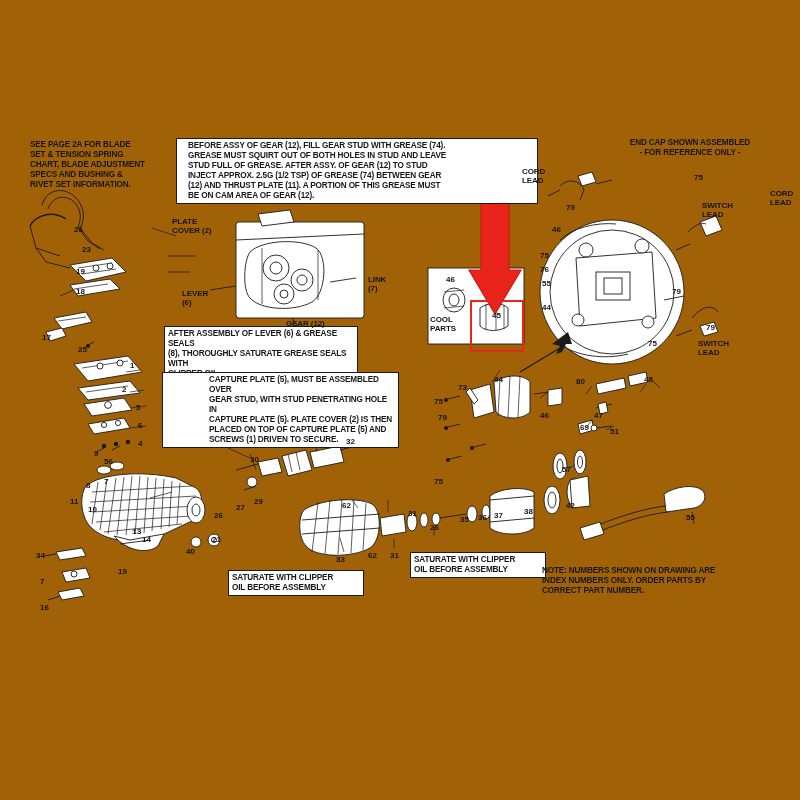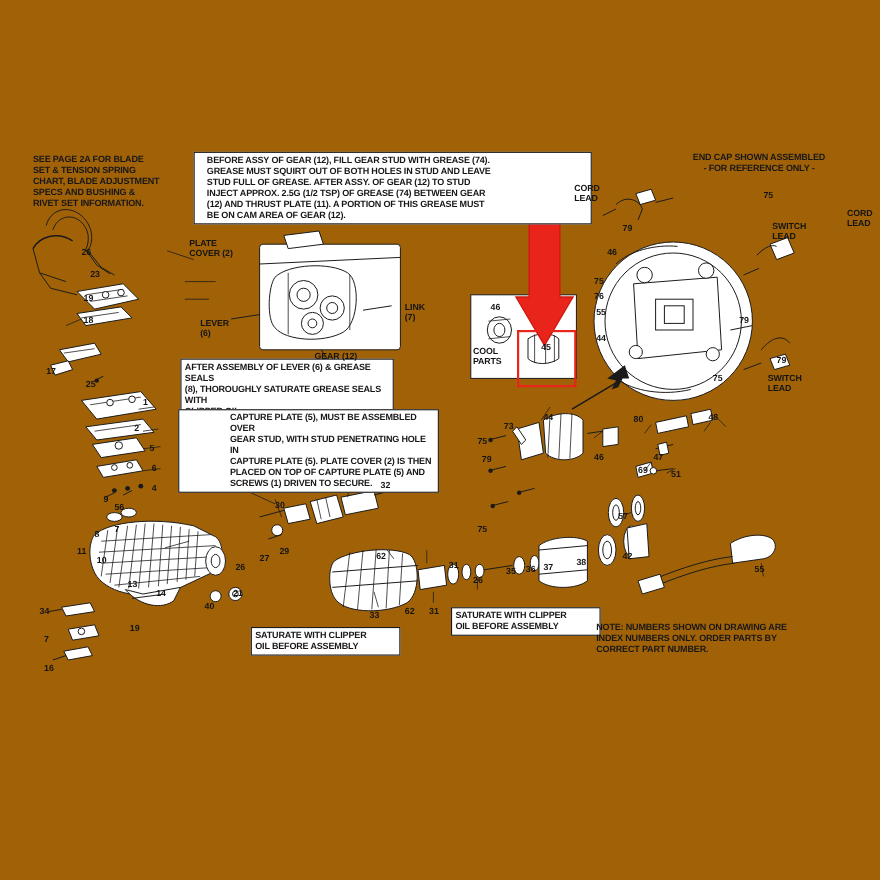--- a/index.html
+++ b/index.html
@@ -386,21 +386,21 @@
   <div class="num" style="left:122px; top:386px;">2</div>
   <div class="num" style="left:136px; top:404px;">5</div>
   <div class="num" style="left:138px; top:422px;">6</div>
   <div class="num" style="left:138px; top:440px;">4</div>
   <div class="num" style="left:94px;  top:450px;">9</div>
   <div class="num" style="left:104px; top:458px;">56</div>
   <div class="num" style="left:86px;  top:482px;">8</div>
   <div class="num" style="left:104px; top:478px;">7</div>
   <div class="num" style="left:70px;  top:498px;">11</div>
   <div class="num" style="left:88px;  top:506px;">10</div>
-  <div class="num" style="left:116px; top:528px;">13</div>
+  <div class="num" style="left:132px; top:528px;font-family:Liberation Mono, monospace;">13</div>
   <div class="num" style="left:142px; top:536px;">14</div>
   <div class="num" style="left:214px; top:512px;">26</div>
   <div class="num" style="left:186px; top:548px;">40</div>
   <div class="num" style="left:212px; top:536px;">21</div>
   <div class="num" style="left:36px;  top:552px;">34</div>
   <div class="num" style="left:40px;  top:578px;">7</div>
   <div class="num" style="left:40px;  top:604px;">16</div>
   <div class="num" style="left:118px; top:568px;">19</div>
   <div class="num" style="left:236px; top:504px;">27</div>
   <div class="num" style="left:254px; top:498px;">29</div>

